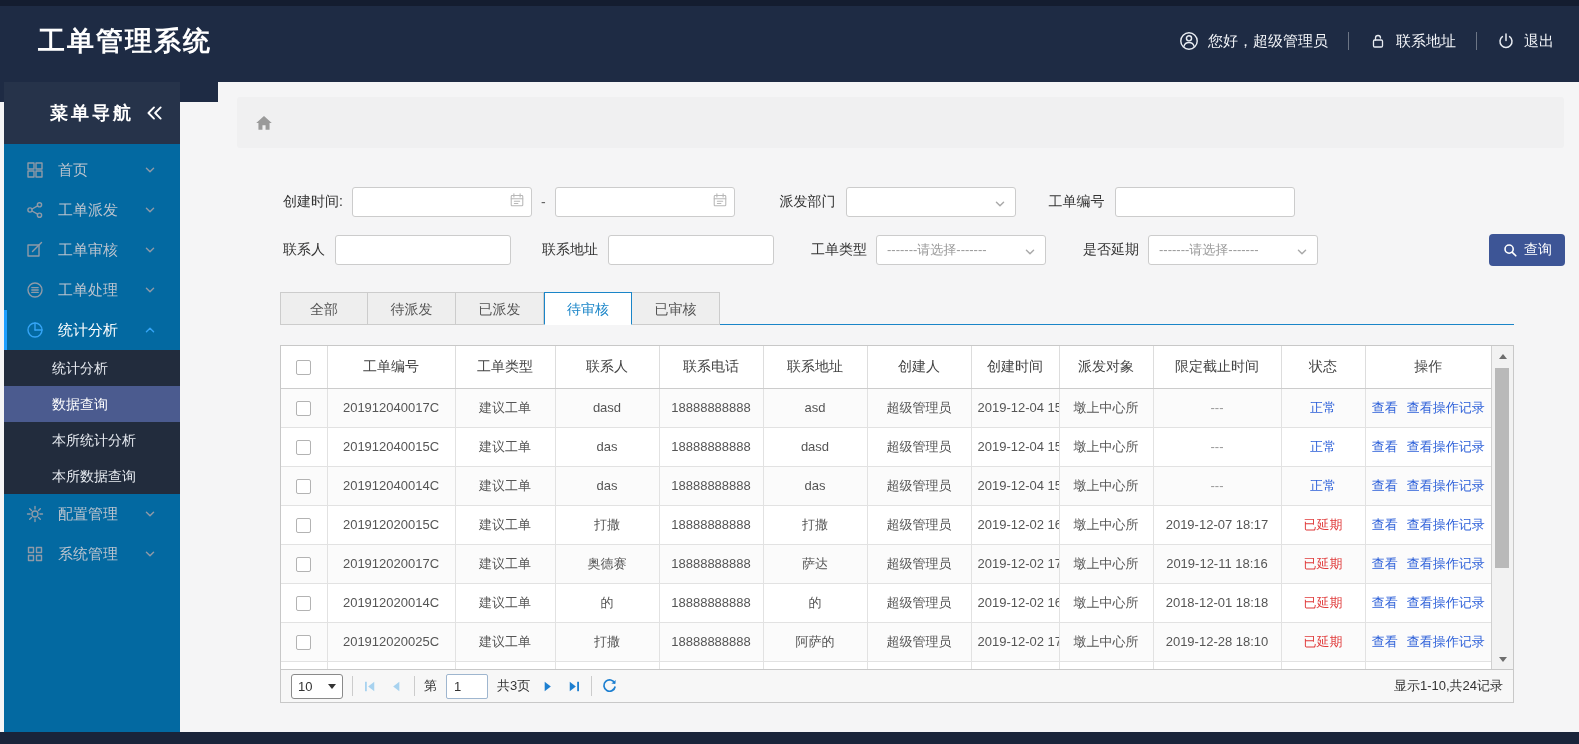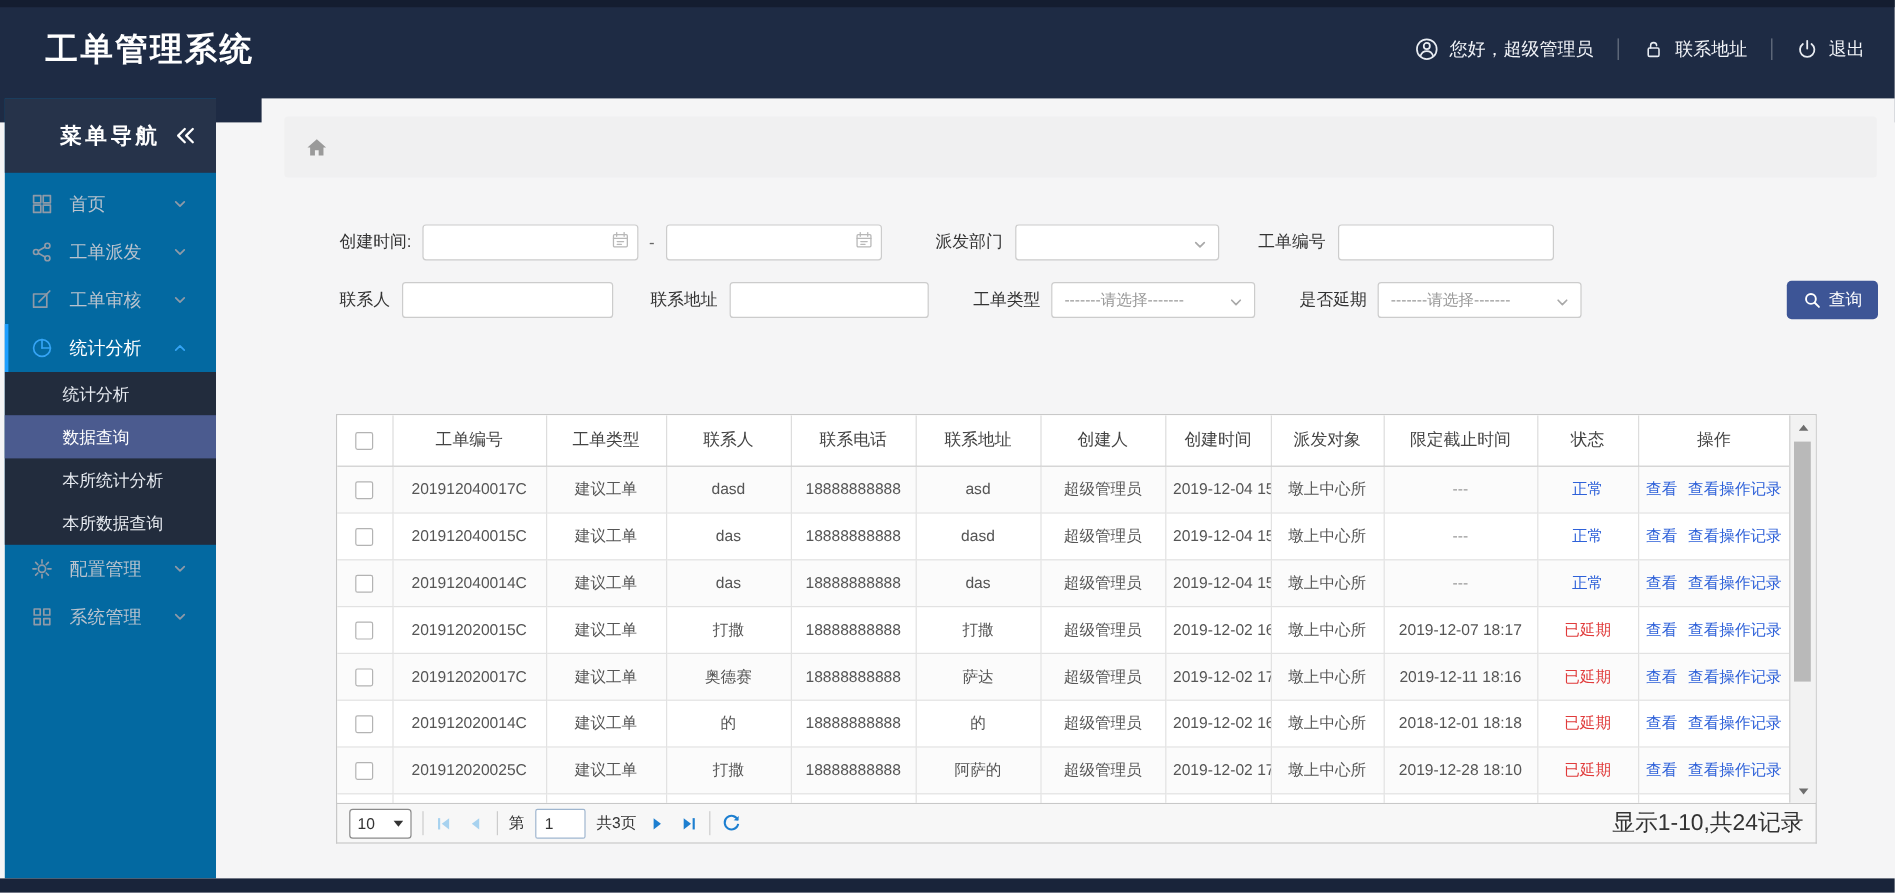--- a/index.html
+++ b/index.html
@@ -84,21 +84,21 @@
 
   
   .pager { position:absolute; left:62px; top:588px; width:1234px; height:33px; background:#f7f7f7;
            border:1px solid #c8c8c8; border-top:none; display:flex; align-items:center; padding:0 10px; gap:9px; font-size:13px; }
   .pg-sel { width:52px; height:25px; border:1px solid #8a8a8a; border-radius:3px; background:#fff;
             display:flex; align-items:center; justify-content:space-between; padding:0 6px; cursor:pointer; }
   .pg-caret { width:0; height:0; border-left:4px solid transparent; border-right:4px solid transparent; border-top:5px solid #333; }
   .pg-sep { width:1px; height:20px; background:#ccc; }
   .pg-ico { display:flex; align-items:center; cursor:pointer; }
   .pg-input { width:42px; height:25px; border:1px solid #9fb6cf; border-radius:2px; background:#fff; font-size:13px; padding-left:7px; color:#333; }
-  .pg-summary { margin-left:auto; color:#333; font-size:19px; }
+  .pg-summary { margin-left:auto; color:#333; font-size:13px; }
 </style>
 </head>
 <body>
 
 <div class="app-header">
   <div class="app-title">工单管理系统</div>
   <div class="header-right">
     <div class="hr-item">
       <span class="ic" style="display: inline-flex;">
           <svg width="20" height="20" viewBox="0 0 18 18" fill="none" stroke="#e8ecf2" stroke-width="1.3" stroke-linecap="round" stroke-linejoin="round">
@@ -176,20 +176,36 @@
         </span>
       </div>
       <div class="menu-item">
         <span class="mi-icon">
           <svg width="18" height="18" viewBox="0 0 18 18" fill="none" stroke="#8f9aa8" stroke-width="1.4" stroke-linecap="round" stroke-linejoin="round">
             <rect x="2" y="4" width="11" height="11"></rect>
             <line x1="6.5" y1="10.5" x2="15.5" y2="1.5"></line>
           </svg>
         </span>
         <span class="mi-label">工单审核</span>
+        <span class="mi-chev">
+          <svg width="16" height="16" viewBox="0 0 18 18" fill="none" stroke="#8f9aa8" stroke-width="1.6" stroke-linecap="round" stroke-linejoin="round">
+            <path d="M5 7l4 4 4-4"></path>
+          </svg>
+        </span>
+      </div>
+      <div class="menu-item">
+        <span class="mi-icon">
+          <svg width="18" height="18" viewBox="0 0 18 18" fill="none" stroke="#8f9aa8" stroke-width="1.4" stroke-linecap="round" stroke-linejoin="round">
+            <circle cx="9" cy="9" r="7"></circle>
+            <line x1="5.8" y1="6.6" x2="12.2" y2="6.6"></line>
+            <line x1="5.8" y1="9" x2="12.2" y2="9"></line>
+            <line x1="5.8" y1="11.4" x2="12.2" y2="11.4"></line>
+          </svg>
+        </span>
+        <span class="mi-label">工单处理</span>
         <span class="mi-chev">
           <svg width="16" height="16" viewBox="0 0 18 18" fill="none" stroke="#8f9aa8" stroke-width="1.6" stroke-linecap="round" stroke-linejoin="round">
             <path d="M5 7l4 4 4-4"></path>
           </svg>
         </span>
       </div>
       <div class="menu-item active">
         <span class="mi-icon">
           <svg width="18" height="18" viewBox="0 0 18 18" fill="none" stroke="#35a4f5" stroke-width="1.4" stroke-linecap="round" stroke-linejoin="round">
             <circle cx="9" cy="9" r="7"></circle>
@@ -312,20 +328,27 @@
       <span style="display: inline-flex;">
           <svg width="16" height="16" viewBox="0 0 18 18" fill="none" stroke="#fff" stroke-width="1.8" stroke-linecap="round" stroke-linejoin="round">
             <circle cx="8" cy="8" r="4.6"></circle>
             <line x1="11.6" y1="11.6" x2="15.5" y2="15.5"></line>
           </svg>
         </span>
       <span>查询</span>
     </button>
   </div>
 
+  <div class="tabs" id="tabs">
+      <div class="tab">全部</div>
+      <div class="tab">待派发</div>
+      <div class="tab">已派发</div>
+      <div class="tab active">待审核</div>
+      <div class="tab">已审核</div>
+    </div>
 
   <div class="table-outer">
     <table class="grid" id="grid">
         <colgroup>
           <col style="width:46px">
           <col style="width:128px">
           <col style="width:100px">
           <col style="width:104px">
           <col style="width:104px">
           <col style="width:104px">

